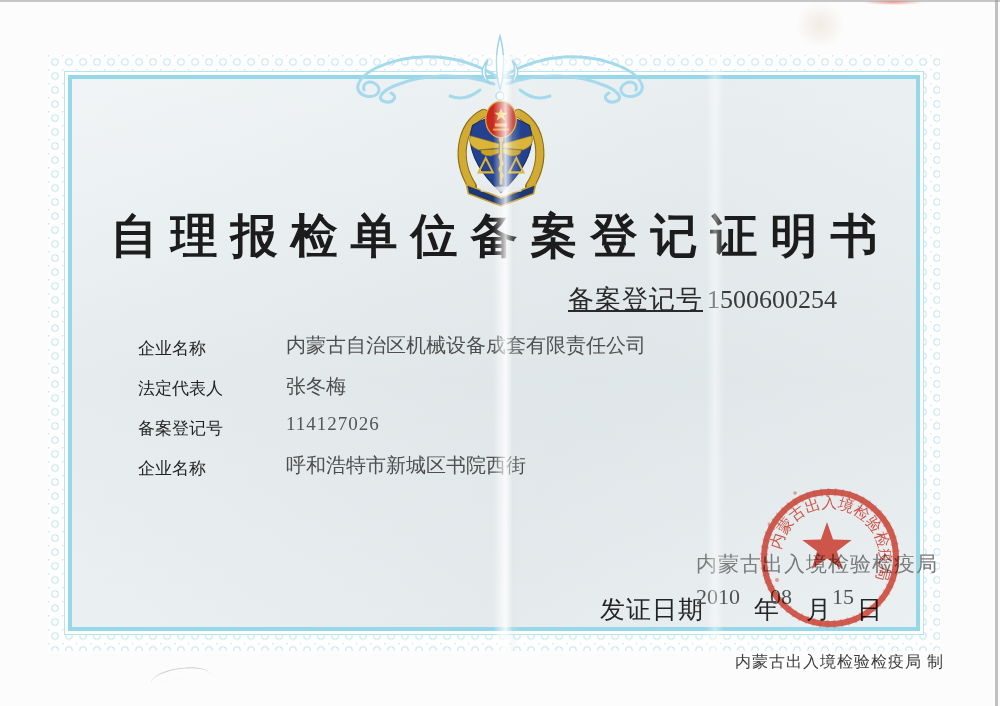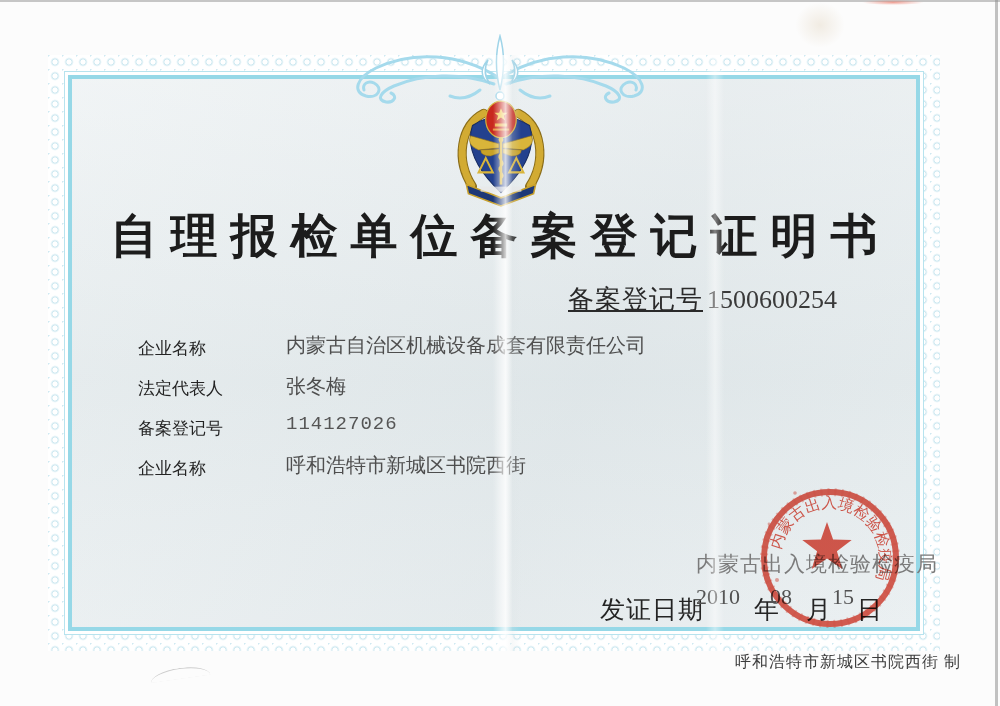--- a/index.html
+++ b/index.html
@@ -49,21 +49,21 @@
   .regline{position:absolute;left:520px;top:227px;z-index:4;white-space:nowrap;}
   .regline .lbl{font-size:26px;color:#2a2a2a;letter-spacing:1px;text-decoration:underline;}
   .regline .num{font-size:26px;color:#3a3a3a;margin-left:4px;font-family:"Liberation Serif",serif;}
   .frow{position:absolute;left:0;width:892px;z-index:4;}
   .frow .flabel{
     position:absolute;left:90px;width:138px;display:inline-block;
     font-size:17px;color:#242424;text-align:justify;text-align-last:justify;white-space:nowrap;
     display:flex;justify-content:space-between;
   }
   .frow .fvalue{position:absolute;left:238px;white-space:nowrap;font-size:20px;color:#4e4e4e;}
-  .fvalue.digits{font-size:19px;color:#555555;letter-spacing:1px;font-family:Liberation Mono, monospace;}
+  .fvalue.digits{font-size:19px;color:#555555;letter-spacing:1px;}
   .issuer-label,.date-label{position:absolute;left:552px;z-index:4;font-size:25px;color:#242424;letter-spacing:1px;white-space:nowrap;}
   .issuer-value{position:absolute;left:648px;top:495px;z-index:4;font-size:21px;color:#7b7b7b;letter-spacing:1px;white-space:nowrap;}
   .dpart{position:absolute;z-index:4;white-space:nowrap;}
   .dnum{font-size:22px;color:#525252;}
   .dchar{font-size:25px;color:#242424;}
   .seal{position:absolute;left:711px;top:433px;width:142px;height:142px;z-index:5;
     mix-blend-mode:multiply;opacity:.88;}
   .footer{
     position:absolute;left:735px;top:652px;z-index:2;
     font-size:16px;letter-spacing:1px;color:#3c3c3c;white-space:nowrap;
@@ -179,13 +179,13 @@
       <circle cx="60" cy="136" r="1.6" stroke="none" opacity="0.45"></circle>
       <circle cx="10" cy="36" r="1.4" stroke="none" opacity="0.45"></circle>
       <circle cx="36" cy="5" r="1.8" stroke="none" opacity="0.5"></circle>
     </g>
   </svg>
 
   <div class="crease c1"></div>
   <div class="crease c2"></div>
 </div>
 
-<div class="footer">呼和浩特市新城区书院西街 制</div>
+<div class="footer">内蒙古出入境检验检疫局 制</div>
 
 </body></html>

